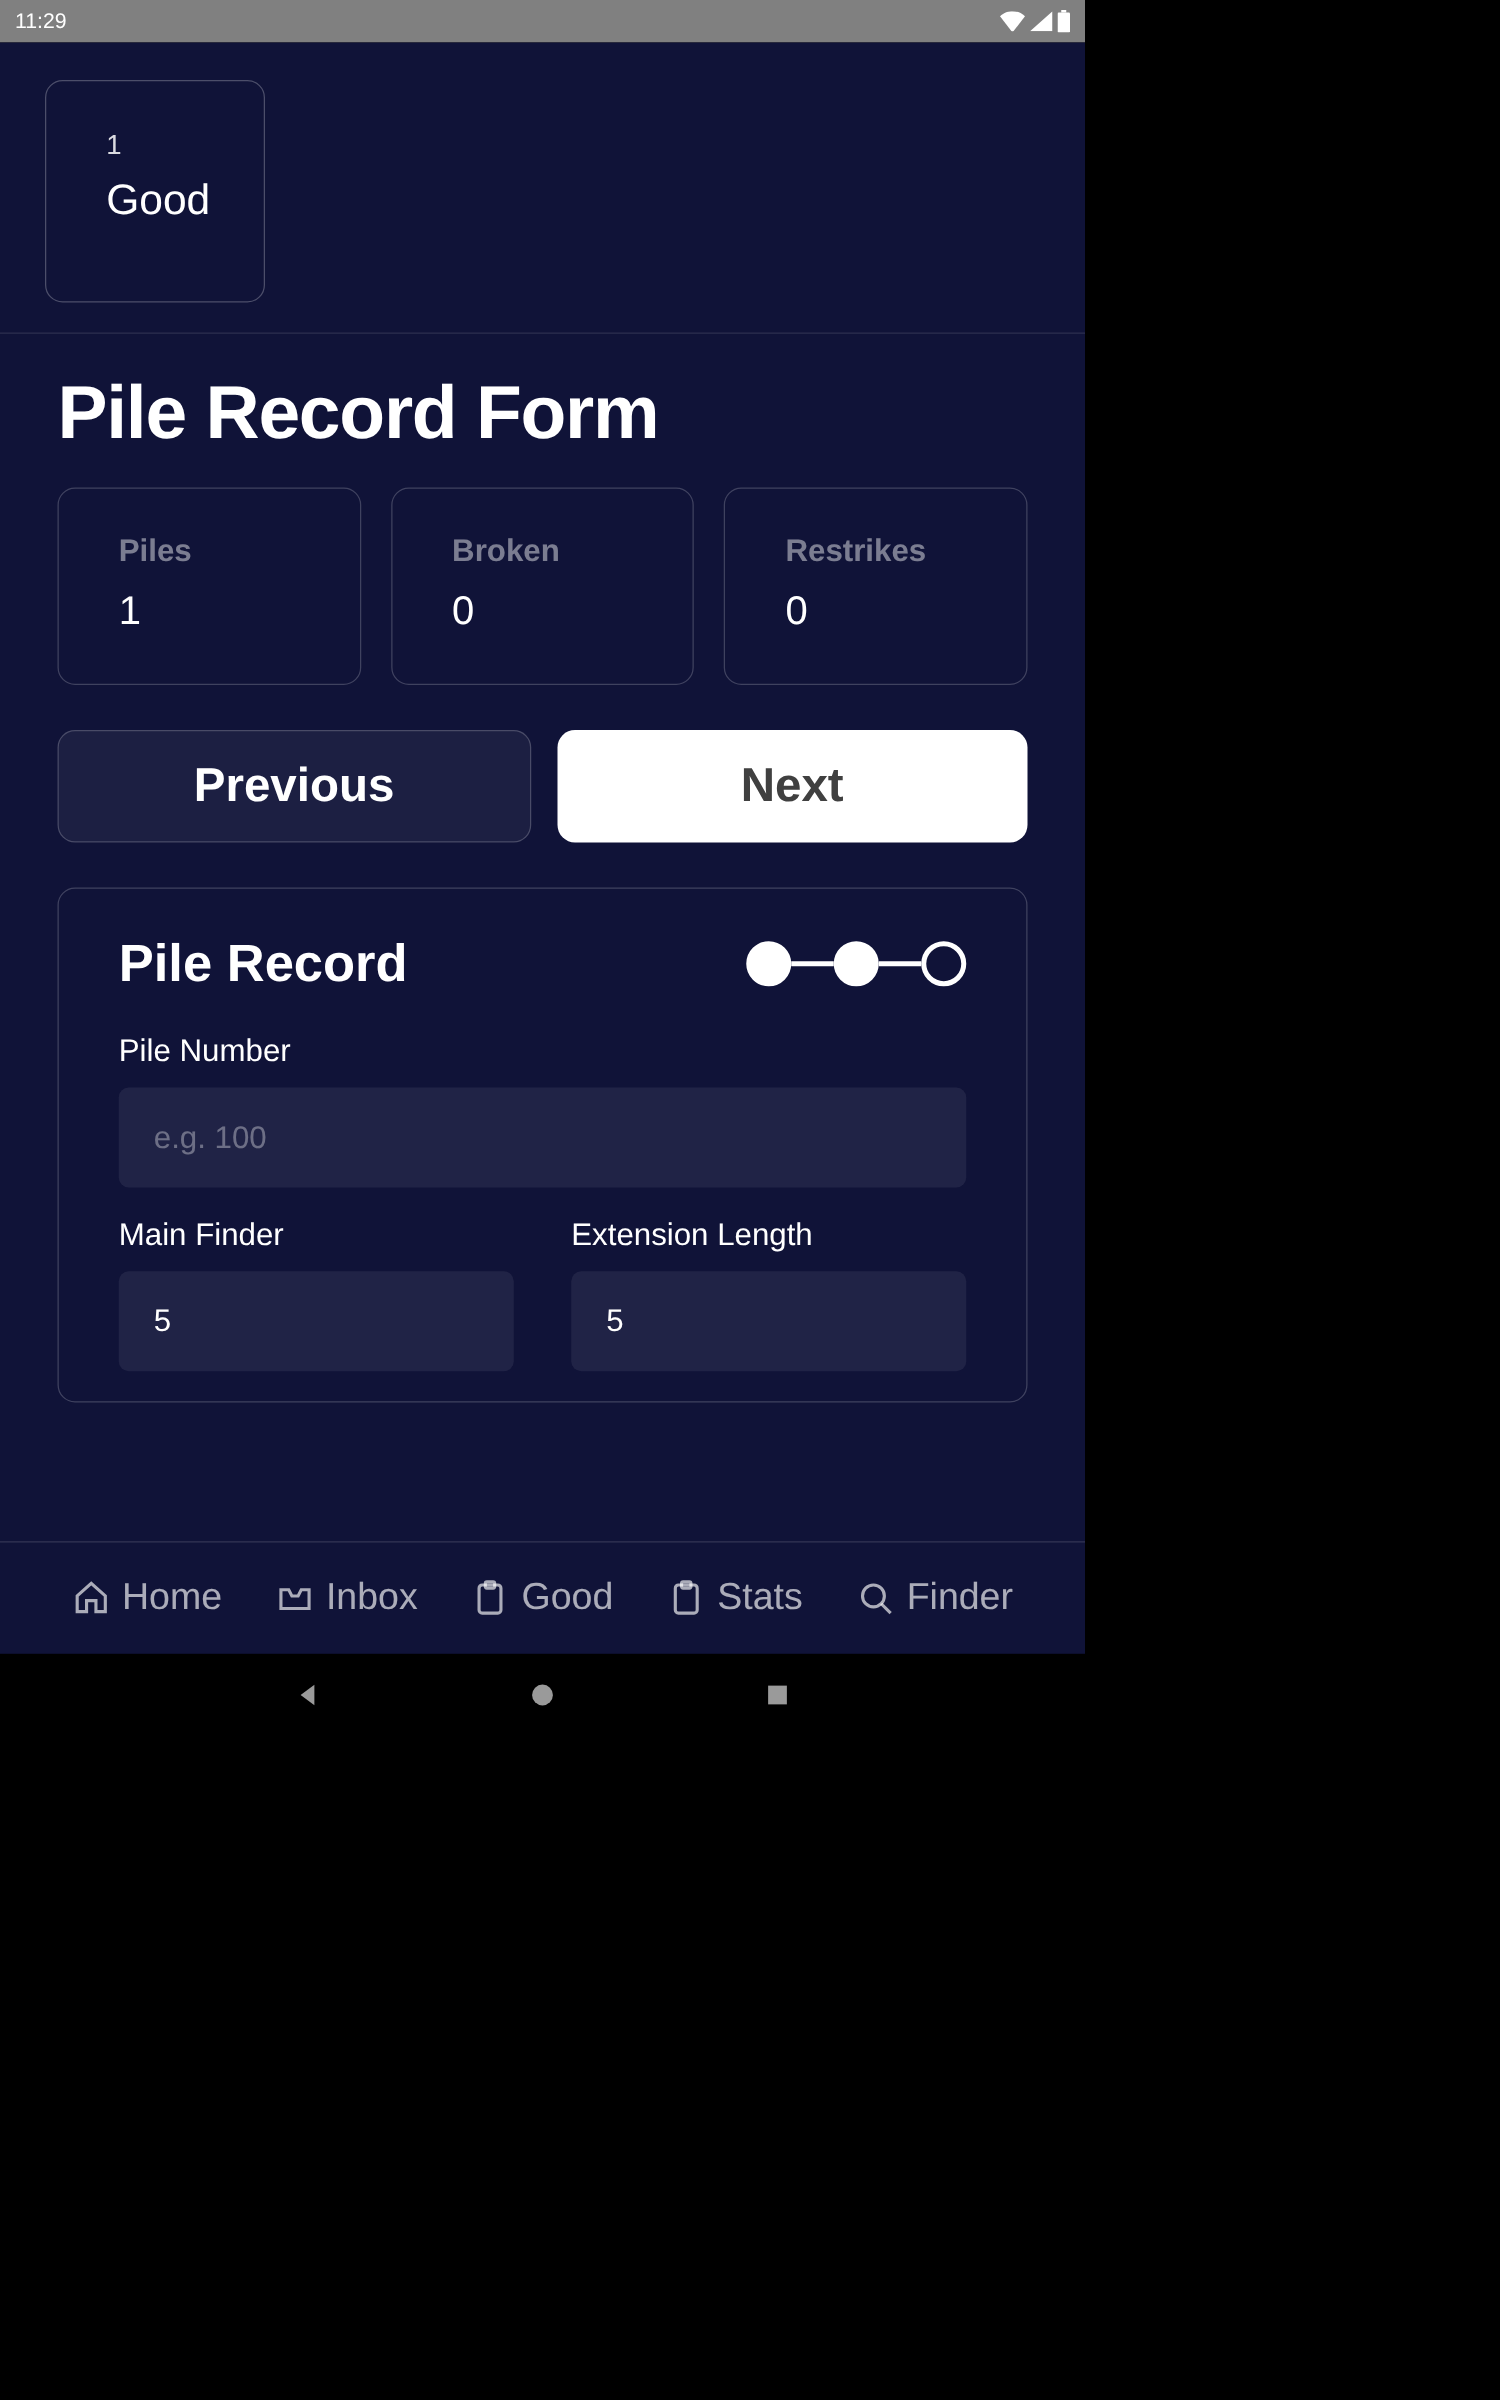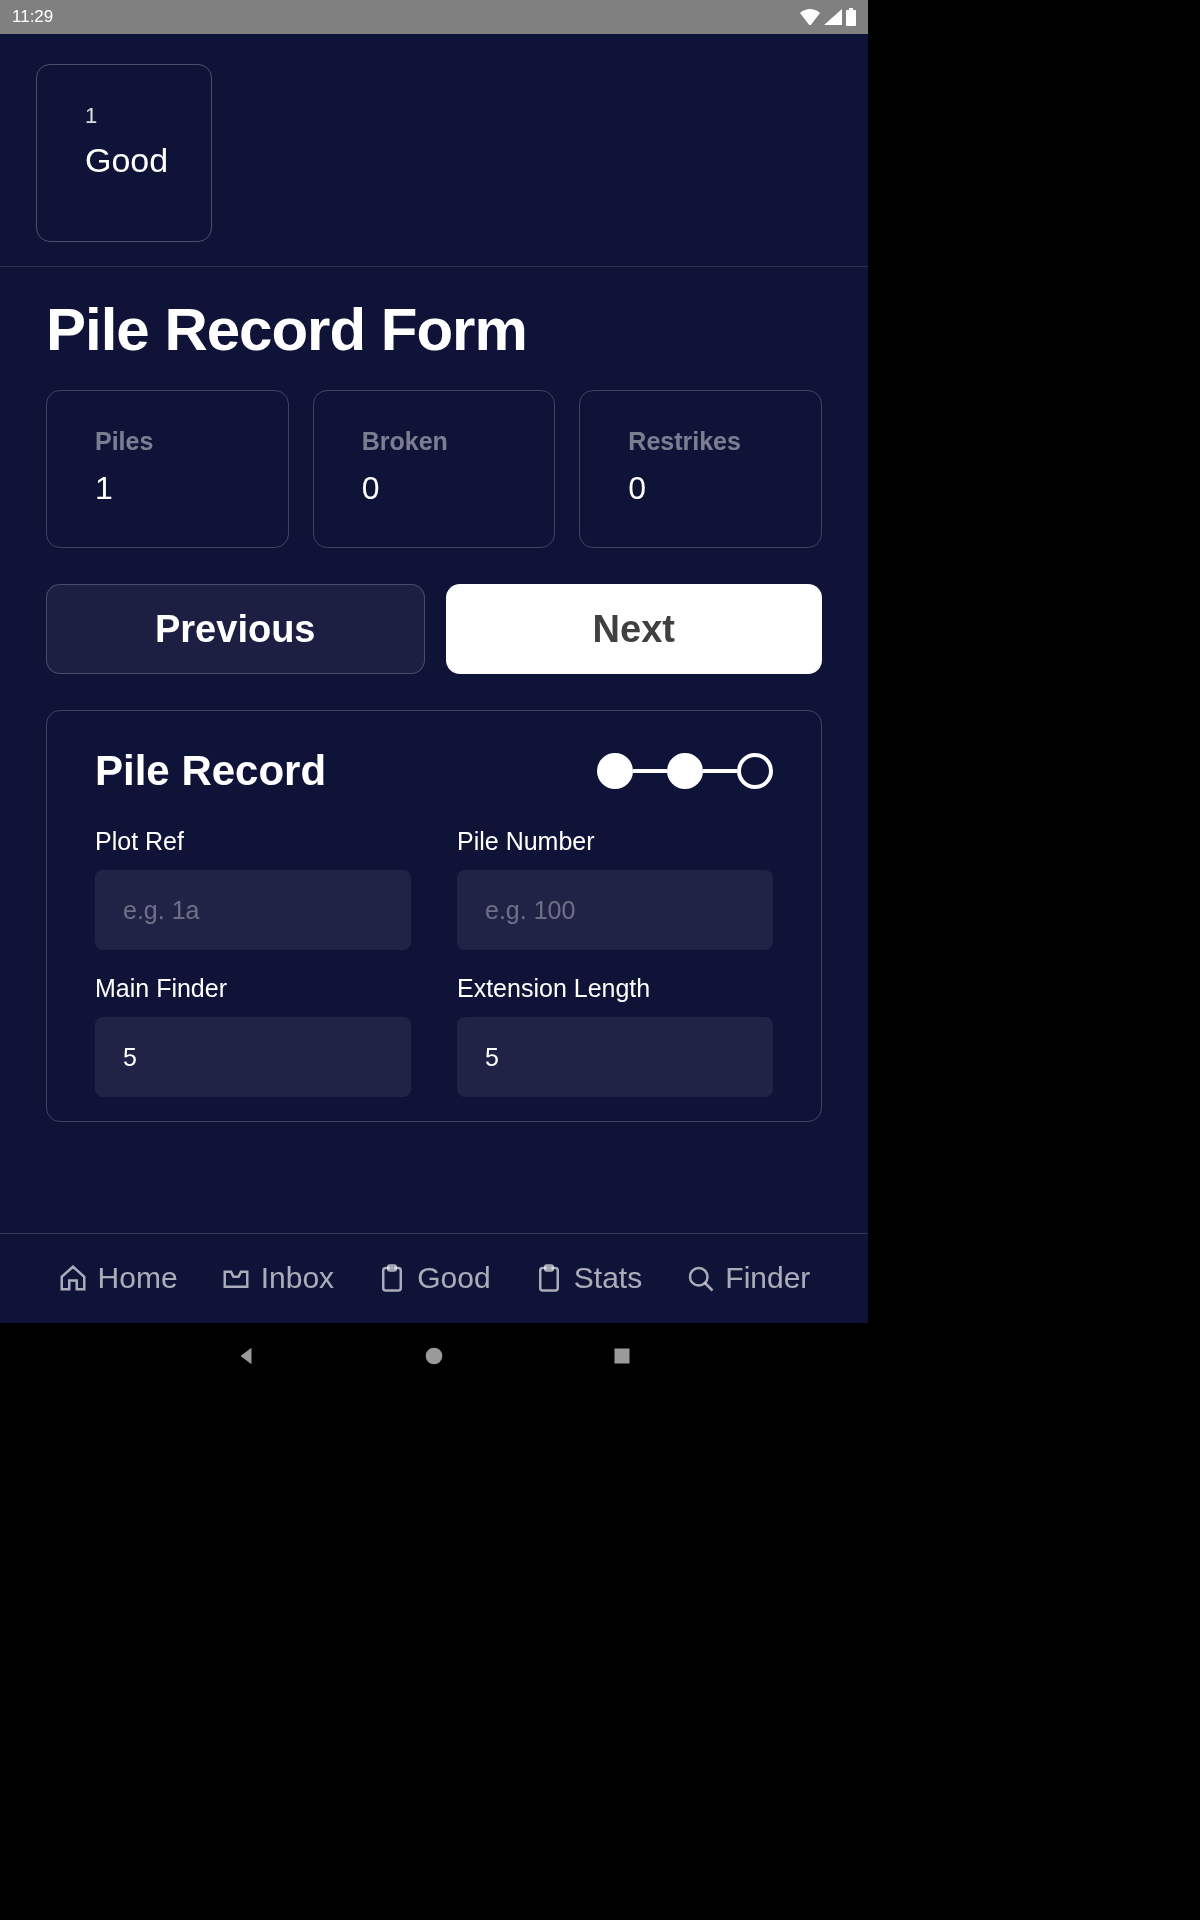--- a/index.html
+++ b/index.html
@@ -230,24 +230,20 @@
           <div class="step-dot filled"></div>
           <div class="step-bar"></div>
           <div class="step-dot filled"></div>
           <div class="step-bar"></div>
           <div class="step-dot"></div>
         </div>
       </div>
 
       <div class="fields-row">
         <div class="field">
-          <div class="field-label">Plot Ref</div>
-          <input class="field-input" placeholder="e.g. 1a" style="">
-        </div>
-        <div class="field">
           <div class="field-label">Pile Number</div>
           <input class="field-input" placeholder="e.g. 100" style="">
         </div>
       </div>
 
       <div class="fields-row">
         <div class="field">
           <div class="field-label">Main Finder</div>
           <input class="field-input" value="5" style="">
         </div>

